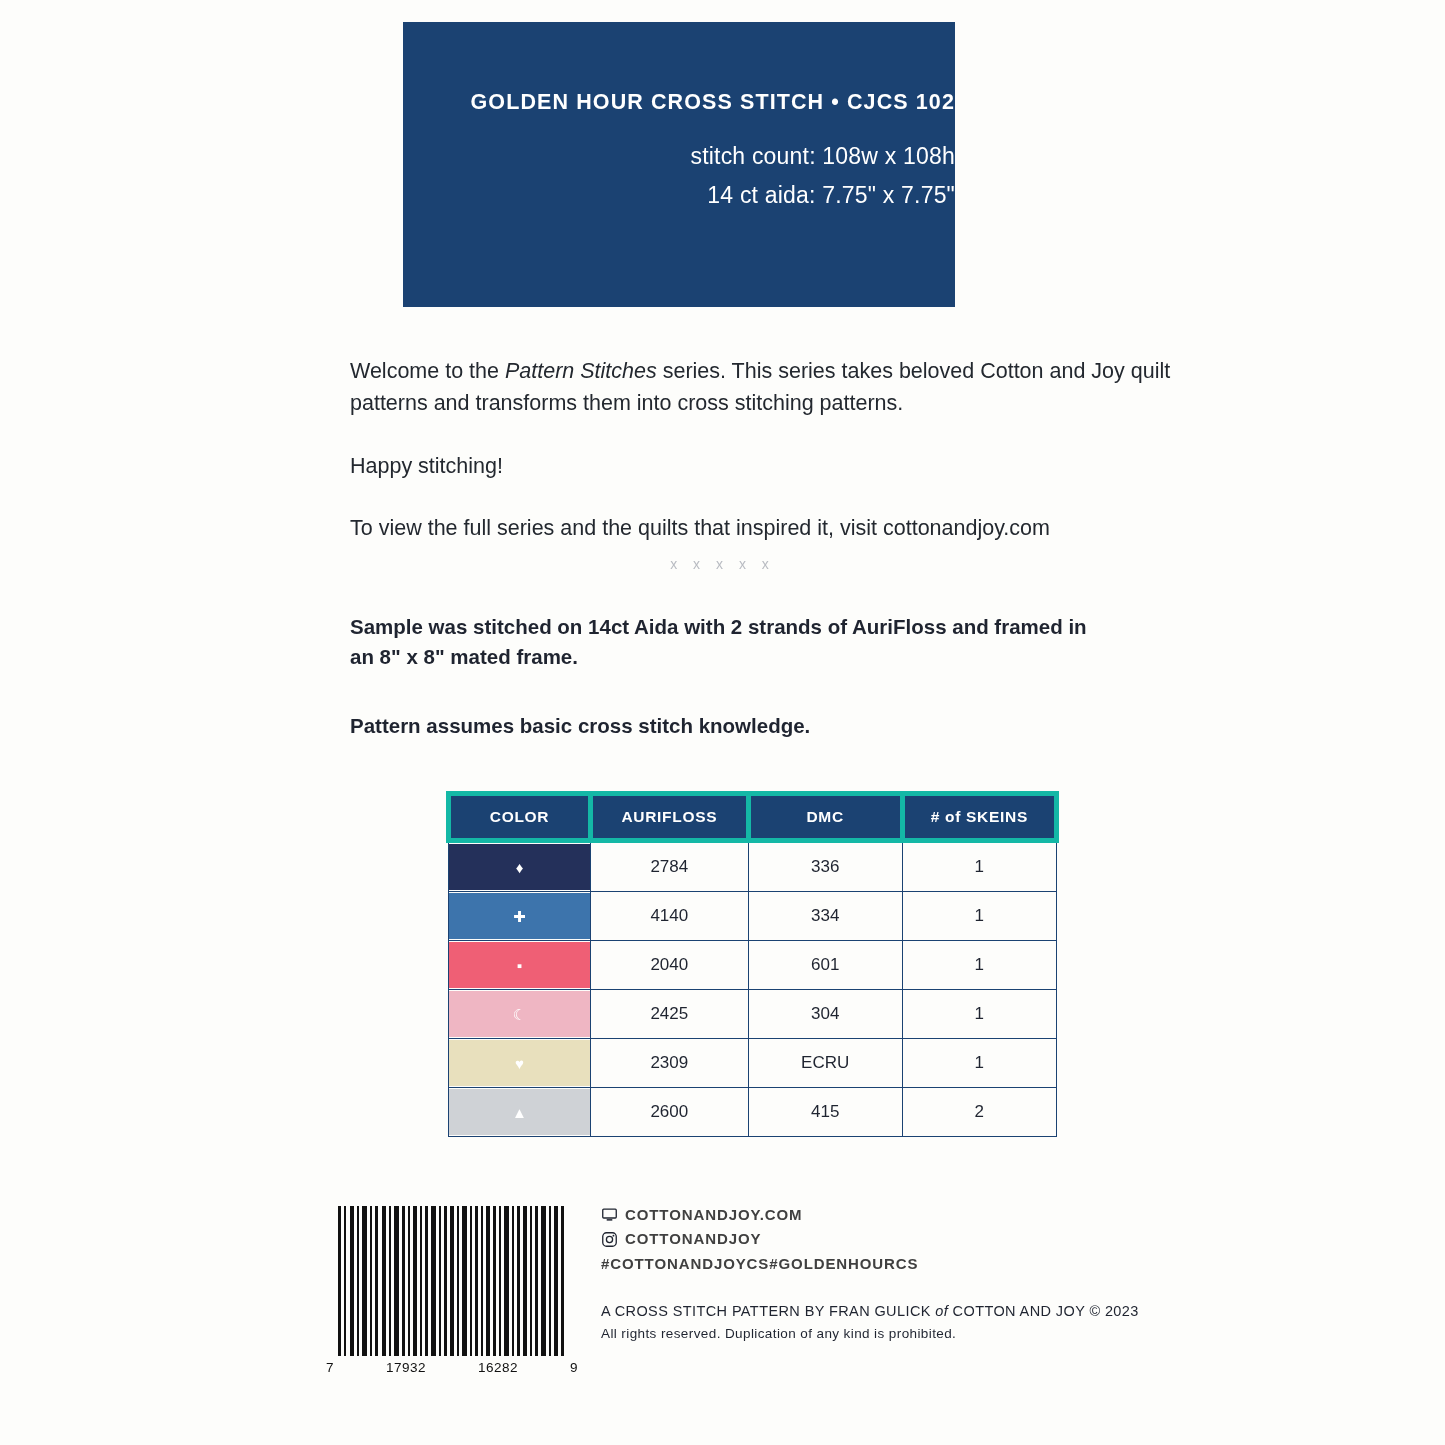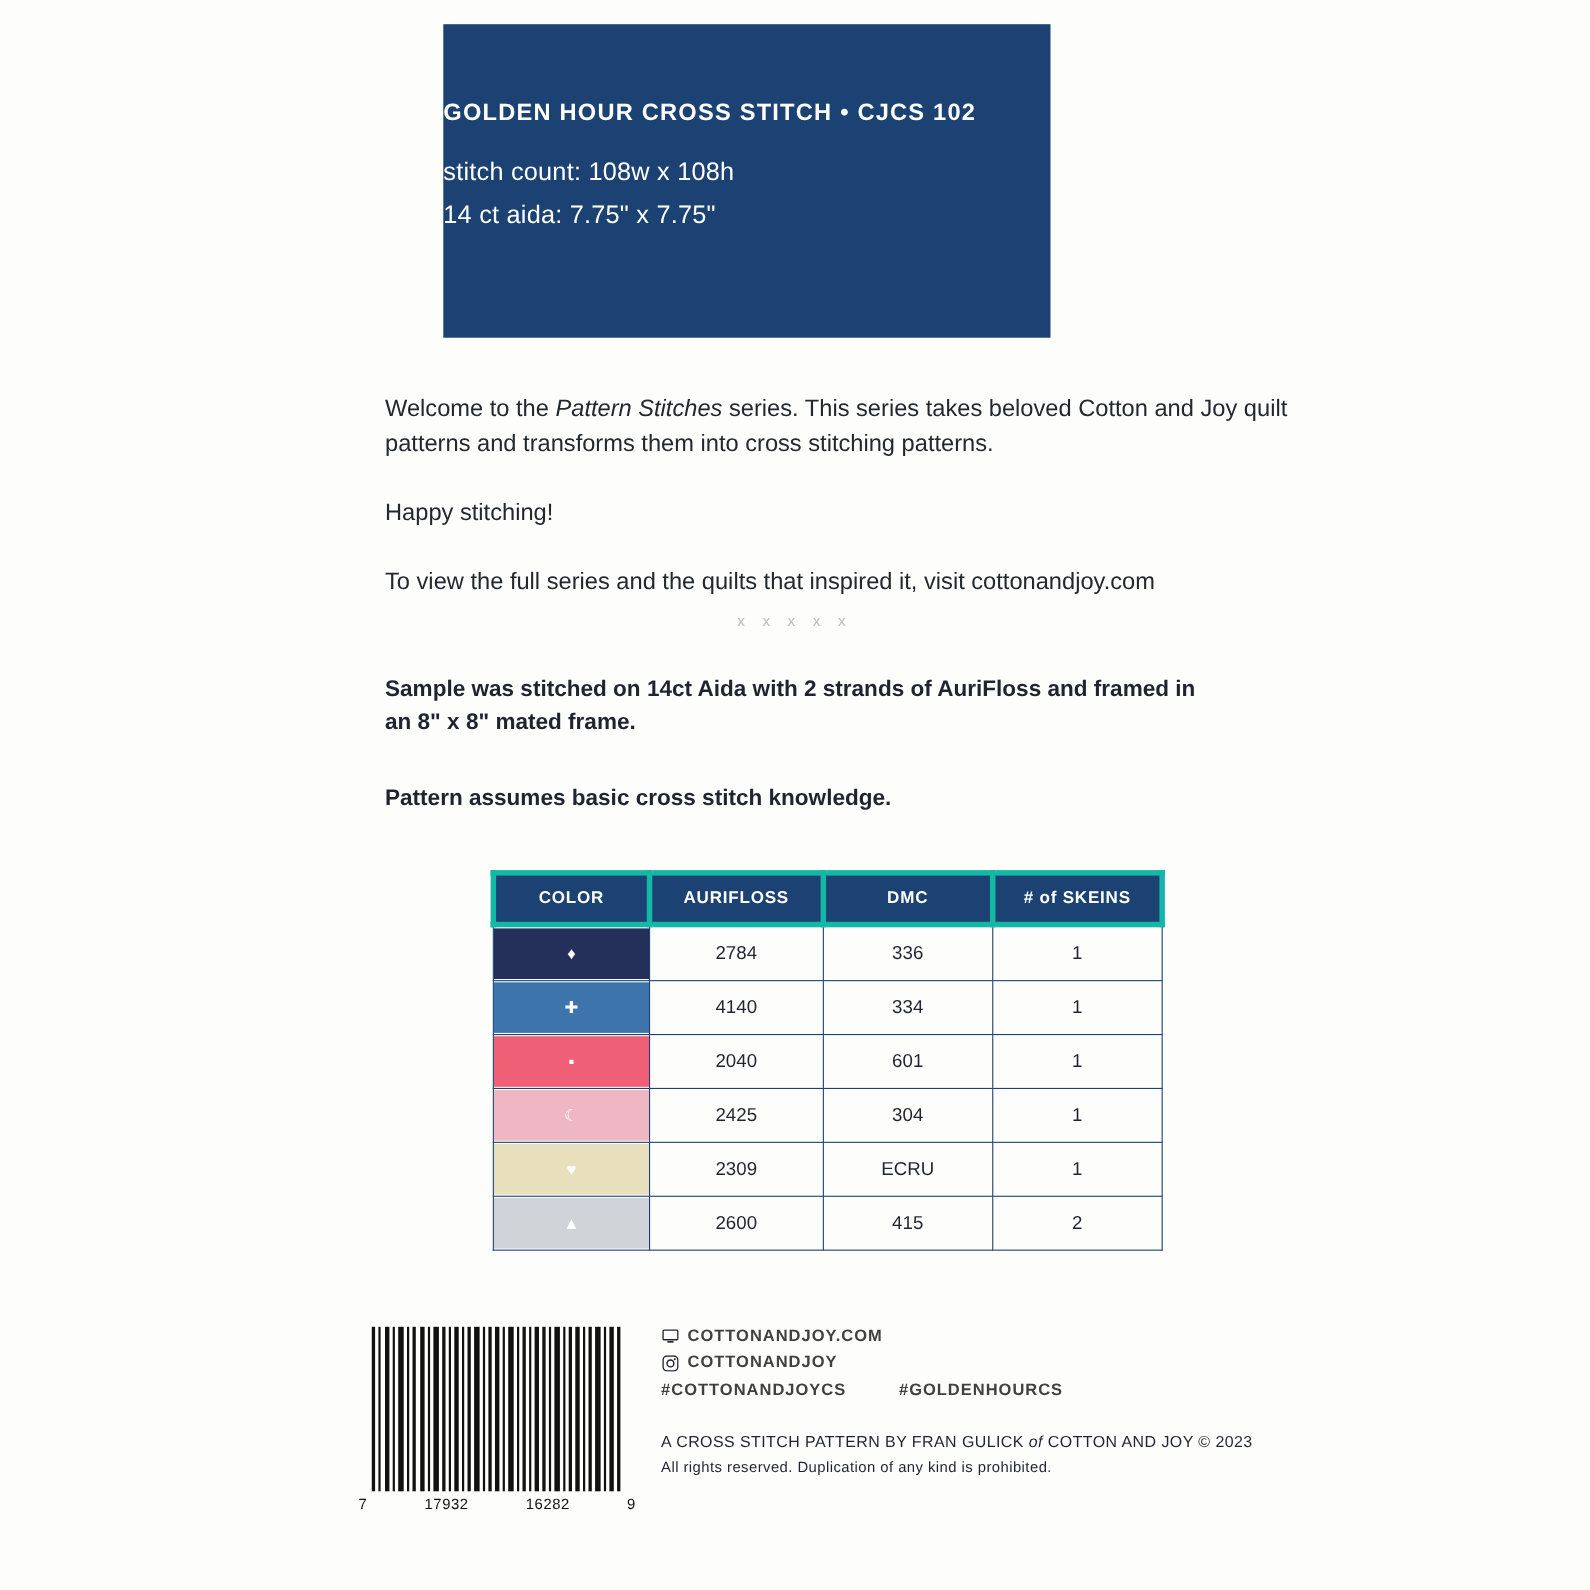--- a/index.html
+++ b/index.html
@@ -18,21 +18,21 @@
 
   
   .header-block {
     position: absolute;
     left: 403px;
     top: 22px;
     width: 552px;
     height: 285px;
     background: #1b4272;
     color: #ffffff;
-    text-align: left;
+    text-align: right;
   }
   .header-title {
     margin-top: 68px;
     font-size: 21.5px;
     font-weight: bold;
     letter-spacing: 1.1px;
   }
   .header-sub1 {
     margin-top: 28px;
     font-size: 23px;
@@ -164,21 +164,20 @@
   .footer-links .ico {
     display: inline-flex;
     width: 17px;
     height: 17px;
     margin-right: 7px;
     align-items: center;
     justify-content: center;
   }
   .tag-row {
     display: flex;
-    gap: 48px;
     text-align: center;
   }
   .credit {
     position: absolute;
     left: 601px;
     top: 1303px;
     font-size: 14.5px;
     letter-spacing: 0.4px;
     color: #1f2430;
   }

